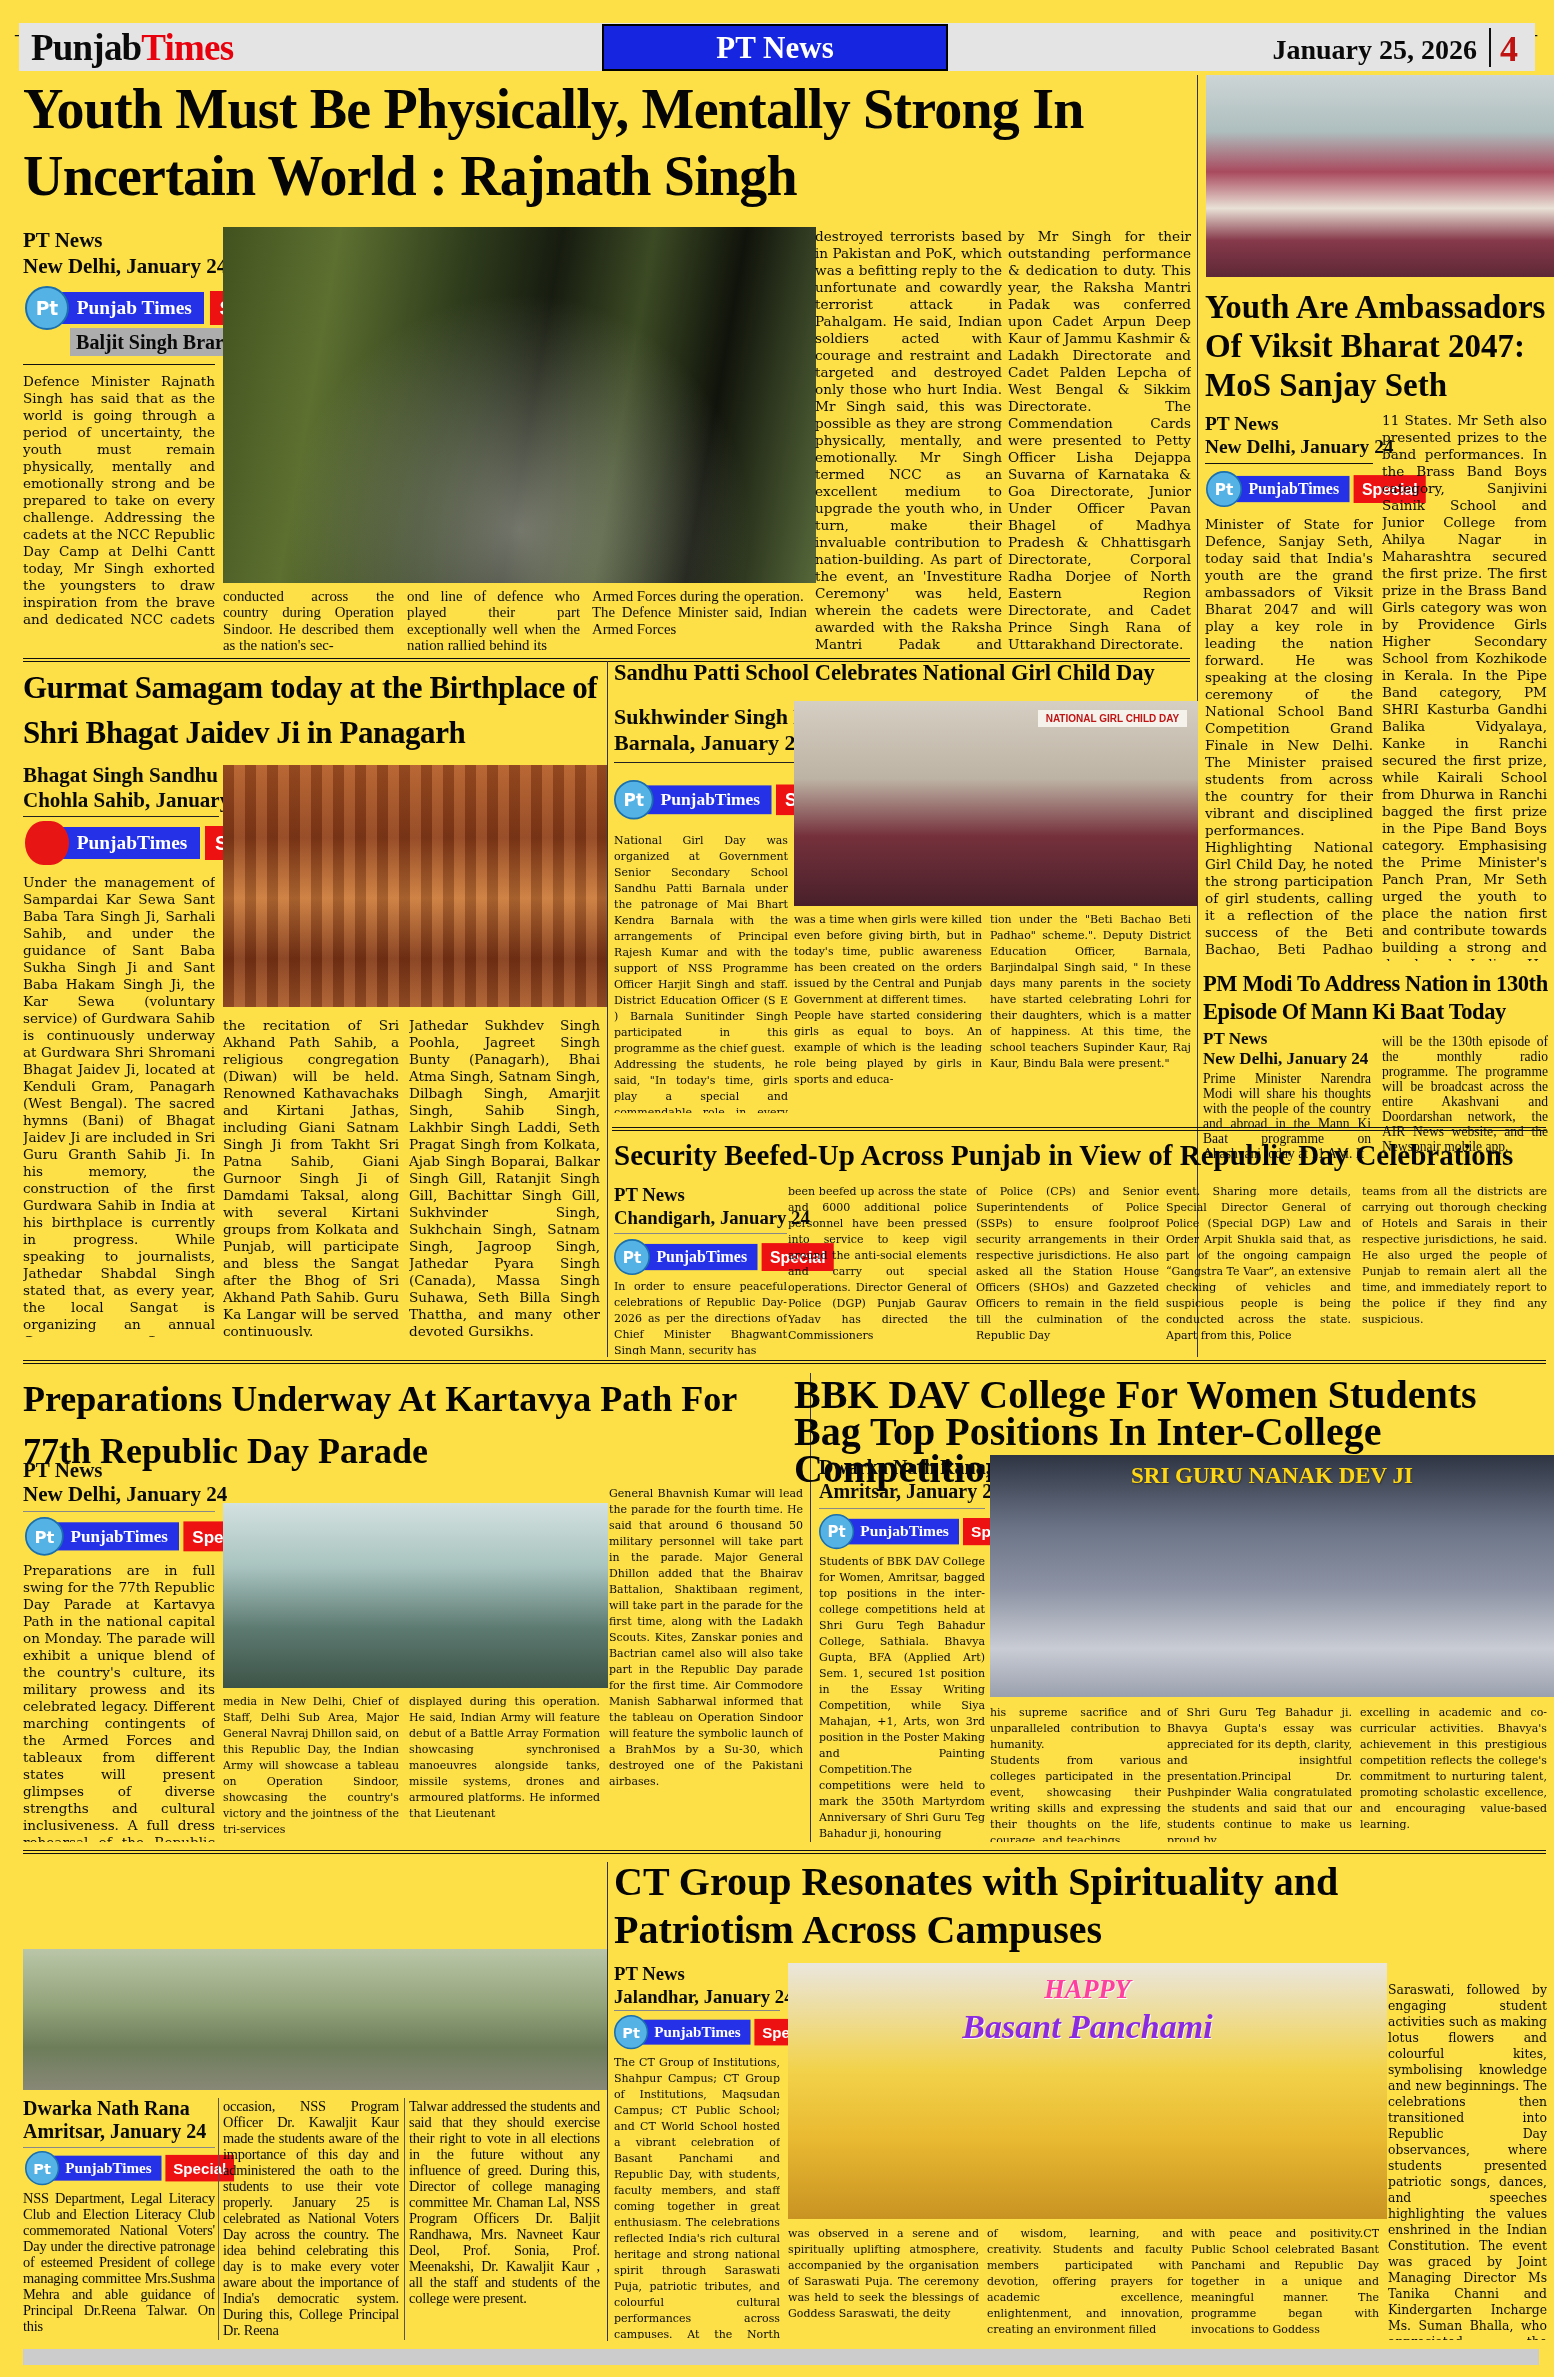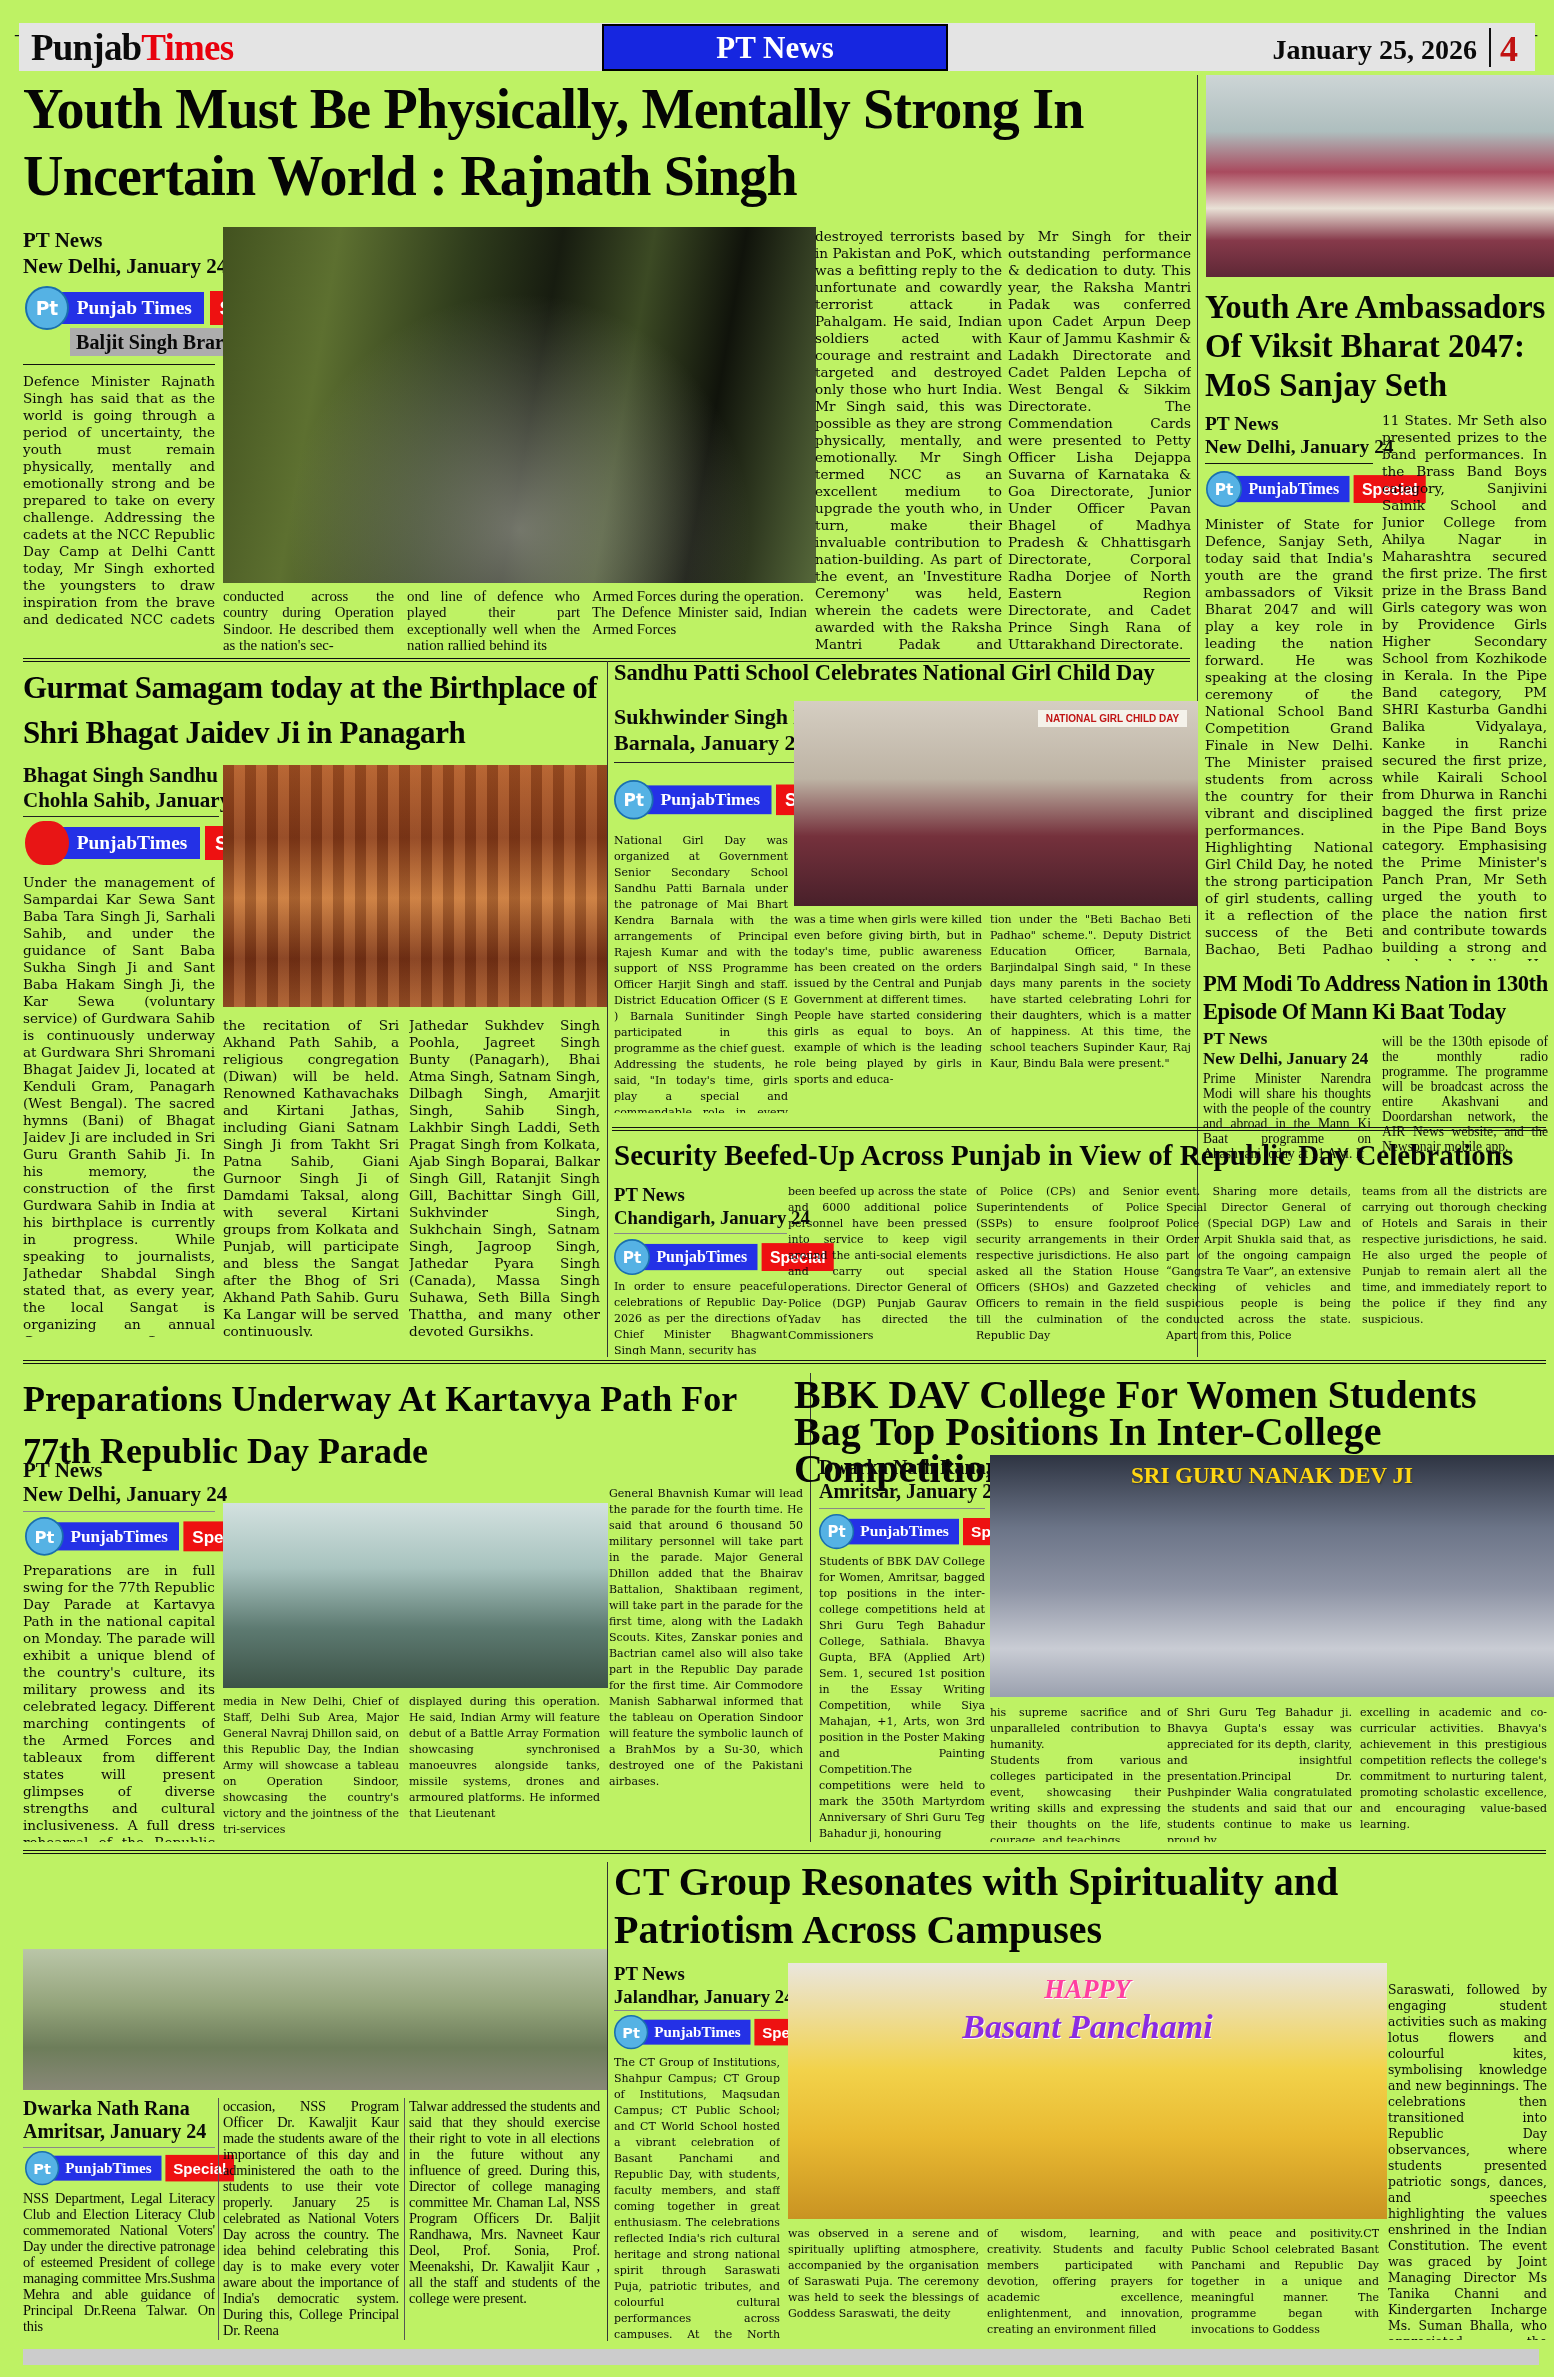--- a/index.html
+++ b/index.html
@@ -1,16 +1,16 @@
 <!DOCTYPE html>
 <html style="font-size:12.4px"><head>
 <meta charset="utf-8">
 <style>
   html,body{margin:0;padding:0;background:#fff;}
-  #page{position:relative;width:1554px;height:2377px;background:#bef264;overflow:hidden;
+  #page{position:relative;width:1554px;height:2377px;background:#fde047;overflow:hidden;
         font-family:"Liberation Serif",serif;color:#0a0a0a;}
   .regmark{position:absolute;font:300 36px "DejaVu Sans",sans-serif;color:#111;}
   
   .hdrbar{position:absolute;left:19.4px;top:23px;width:1516px;height:48px;background:#e4e4e4;}
   .logo{position:absolute;left:31px;top:26.4px;font:bold 37px "Liberation Serif",serif;letter-spacing:-0.8px;}
   .logo .red{color:#e8000d;}
   .ptnews{position:absolute;left:602px;top:24px;width:346px;height:47px;background:#1626e0;
           border:2.3px solid #000;box-sizing:border-box;display:flex;align-items:center;justify-content:center;
           color:#fff;font:bold 31px "Liberation Serif",serif;}
   .hdrdate{position:absolute;left:1244px;top:34px;width:233px;text-align:right;font:bold 28px "Liberation Serif",serif;}

